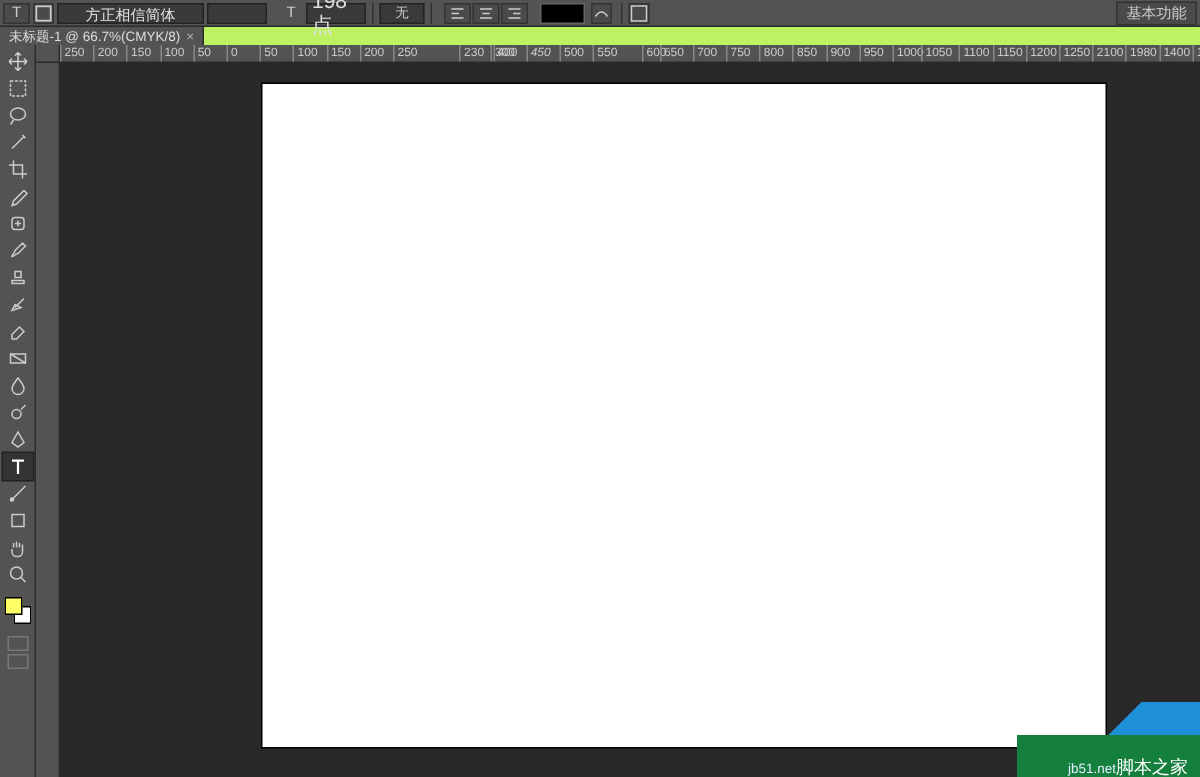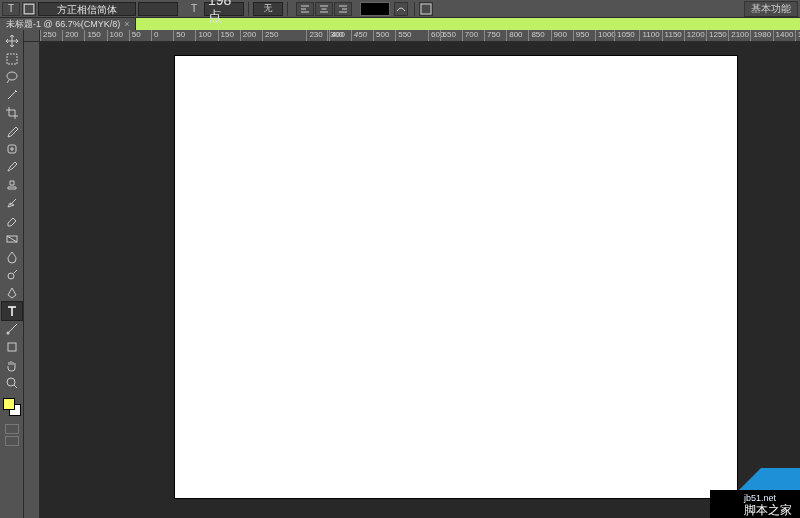--- a/index.html
+++ b/index.html
@@ -178,24 +178,24 @@
   position: absolute;
   right: 0; bottom: 0;
   display: flex; flex-direction: column; align-items: flex-end;
 }
 .wm-top {
   width: 90px; height: 22px;
   background: linear-gradient(135deg, transparent 45%, #1e90d8 46%);
 }
 .wm-bottom {
   height: 28px; padding: 4px 8px 0 34px;
-  background: #000000;
+  background: #15803d;
   color: #fff;
   font-size: 12px;
-  display: flex; flex-direction: column; align-items: flex-start; justify-content: center;
+  display: flex; align-items: flex-end; justify-content: center;
   line-height: 1.1;
 }
 .wm-bottom .url { font-size: 9px; color: #e0f0ff; }
 </style>
 </head>
 <body>
 
 <div class="options-bar">
   <div class="opt-btn tool-icon">T</div>
   <div class="opt-btn">

